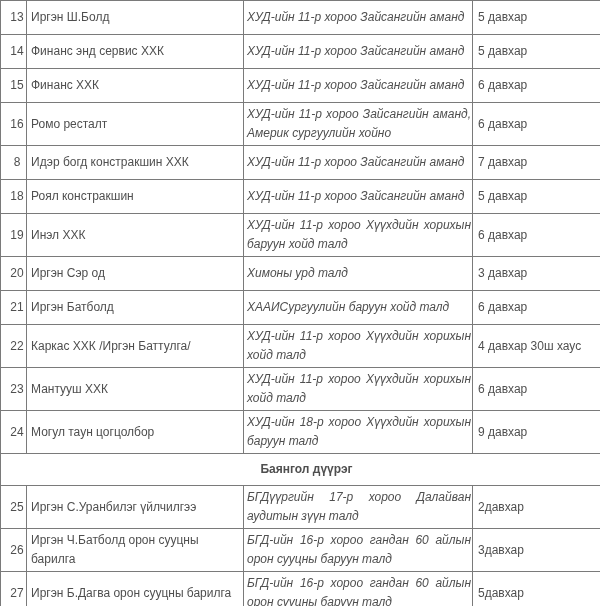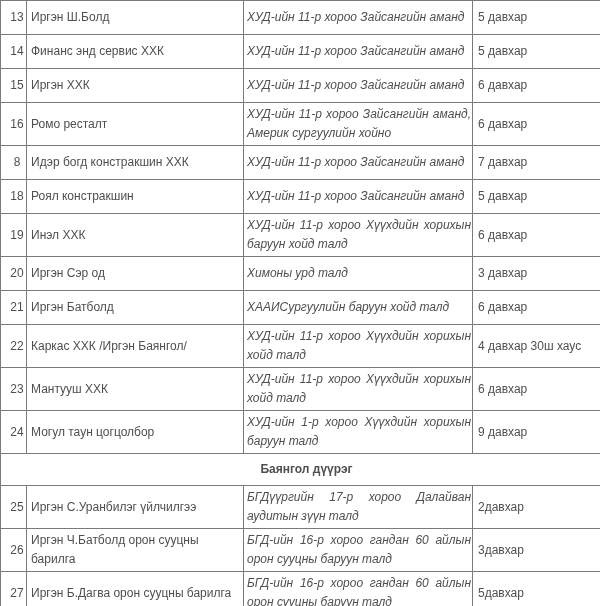--- a/index.html
+++ b/index.html
@@ -78,21 +78,21 @@
         <td class="col-floors">5 давхар</td>
       </tr>
       <tr>
         <td class="col-number">14</td>
         <td class="col-name">Финанс энд сервис ХХК</td>
         <td class="col-location">ХУД-ийн 11-р хороо Зайсангийн аманд</td>
         <td class="col-floors">5 давхар</td>
       </tr>
       <tr>
         <td class="col-number">15</td>
-        <td class="col-name">Иргэн ХХК</td>
+        <td class="col-name">Финанс ХХК</td>
         <td class="col-location">ХУД-ийн 11-р хороо Зайсангийн аманд</td>
         <td class="col-floors">6 давхар</td>
       </tr>
       <tr>
         <td class="col-number">16</td>
         <td class="col-name">Ромо ресталт</td>
         <td class="col-location">ХУД-ийн 11-р хороо Зайсангийн аманд, Америк сургуулийн хойно</td>
         <td class="col-floors">6 давхар</td>
       </tr>
       <tr>
@@ -120,34 +120,34 @@
         <td class="col-floors">3 давхар</td>
       </tr>
       <tr>
         <td class="col-number">21</td>
         <td class="col-name">Иргэн Батболд</td>
         <td class="col-location">ХААИСургуулийн баруун хойд талд</td>
         <td class="col-floors">6 давхар</td>
       </tr>
       <tr>
         <td class="col-number">22</td>
-        <td class="col-name">Каркас ХХК /Иргэн Баянгол/</td>
+        <td class="col-name">Каркас ХХК /Иргэн Баттулга/</td>
         <td class="col-location">ХУД-ийн 11-р хороо Хүүхдийн хорихын хойд талд</td>
         <td class="col-floors">4 давхар 30ш хаус</td>
       </tr>
       <tr>
         <td class="col-number">23</td>
         <td class="col-name">Мантууш ХХК</td>
         <td class="col-location">ХУД-ийн 11-р хороо Хүүхдийн хорихын хойд талд</td>
         <td class="col-floors">6 давхар</td>
       </tr>
       <tr>
         <td class="col-number">24</td>
         <td class="col-name">Могул таун цогцолбор</td>
-        <td class="col-location">ХУД-ийн 1-р хороо Хүүхдийн хорихын баруун талд</td>
+        <td class="col-location">ХУД-ийн 18-р хороо Хүүхдийн хорихын баруун талд</td>
         <td class="col-floors">9 давхар</td>
       </tr>
       <tr class="section-row">
         <td colspan="4">Баянгол дүүрэг</td>
       </tr>
       <tr>
         <td class="col-number">25</td>
         <td class="col-name">Иргэн С.Уранбилэг үйлчилгээ</td>
         <td class="col-location">БГДүүргийн 17-р хороо Далайван аудитын зүүн талд</td>
         <td class="col-floors">2давхар</td>

